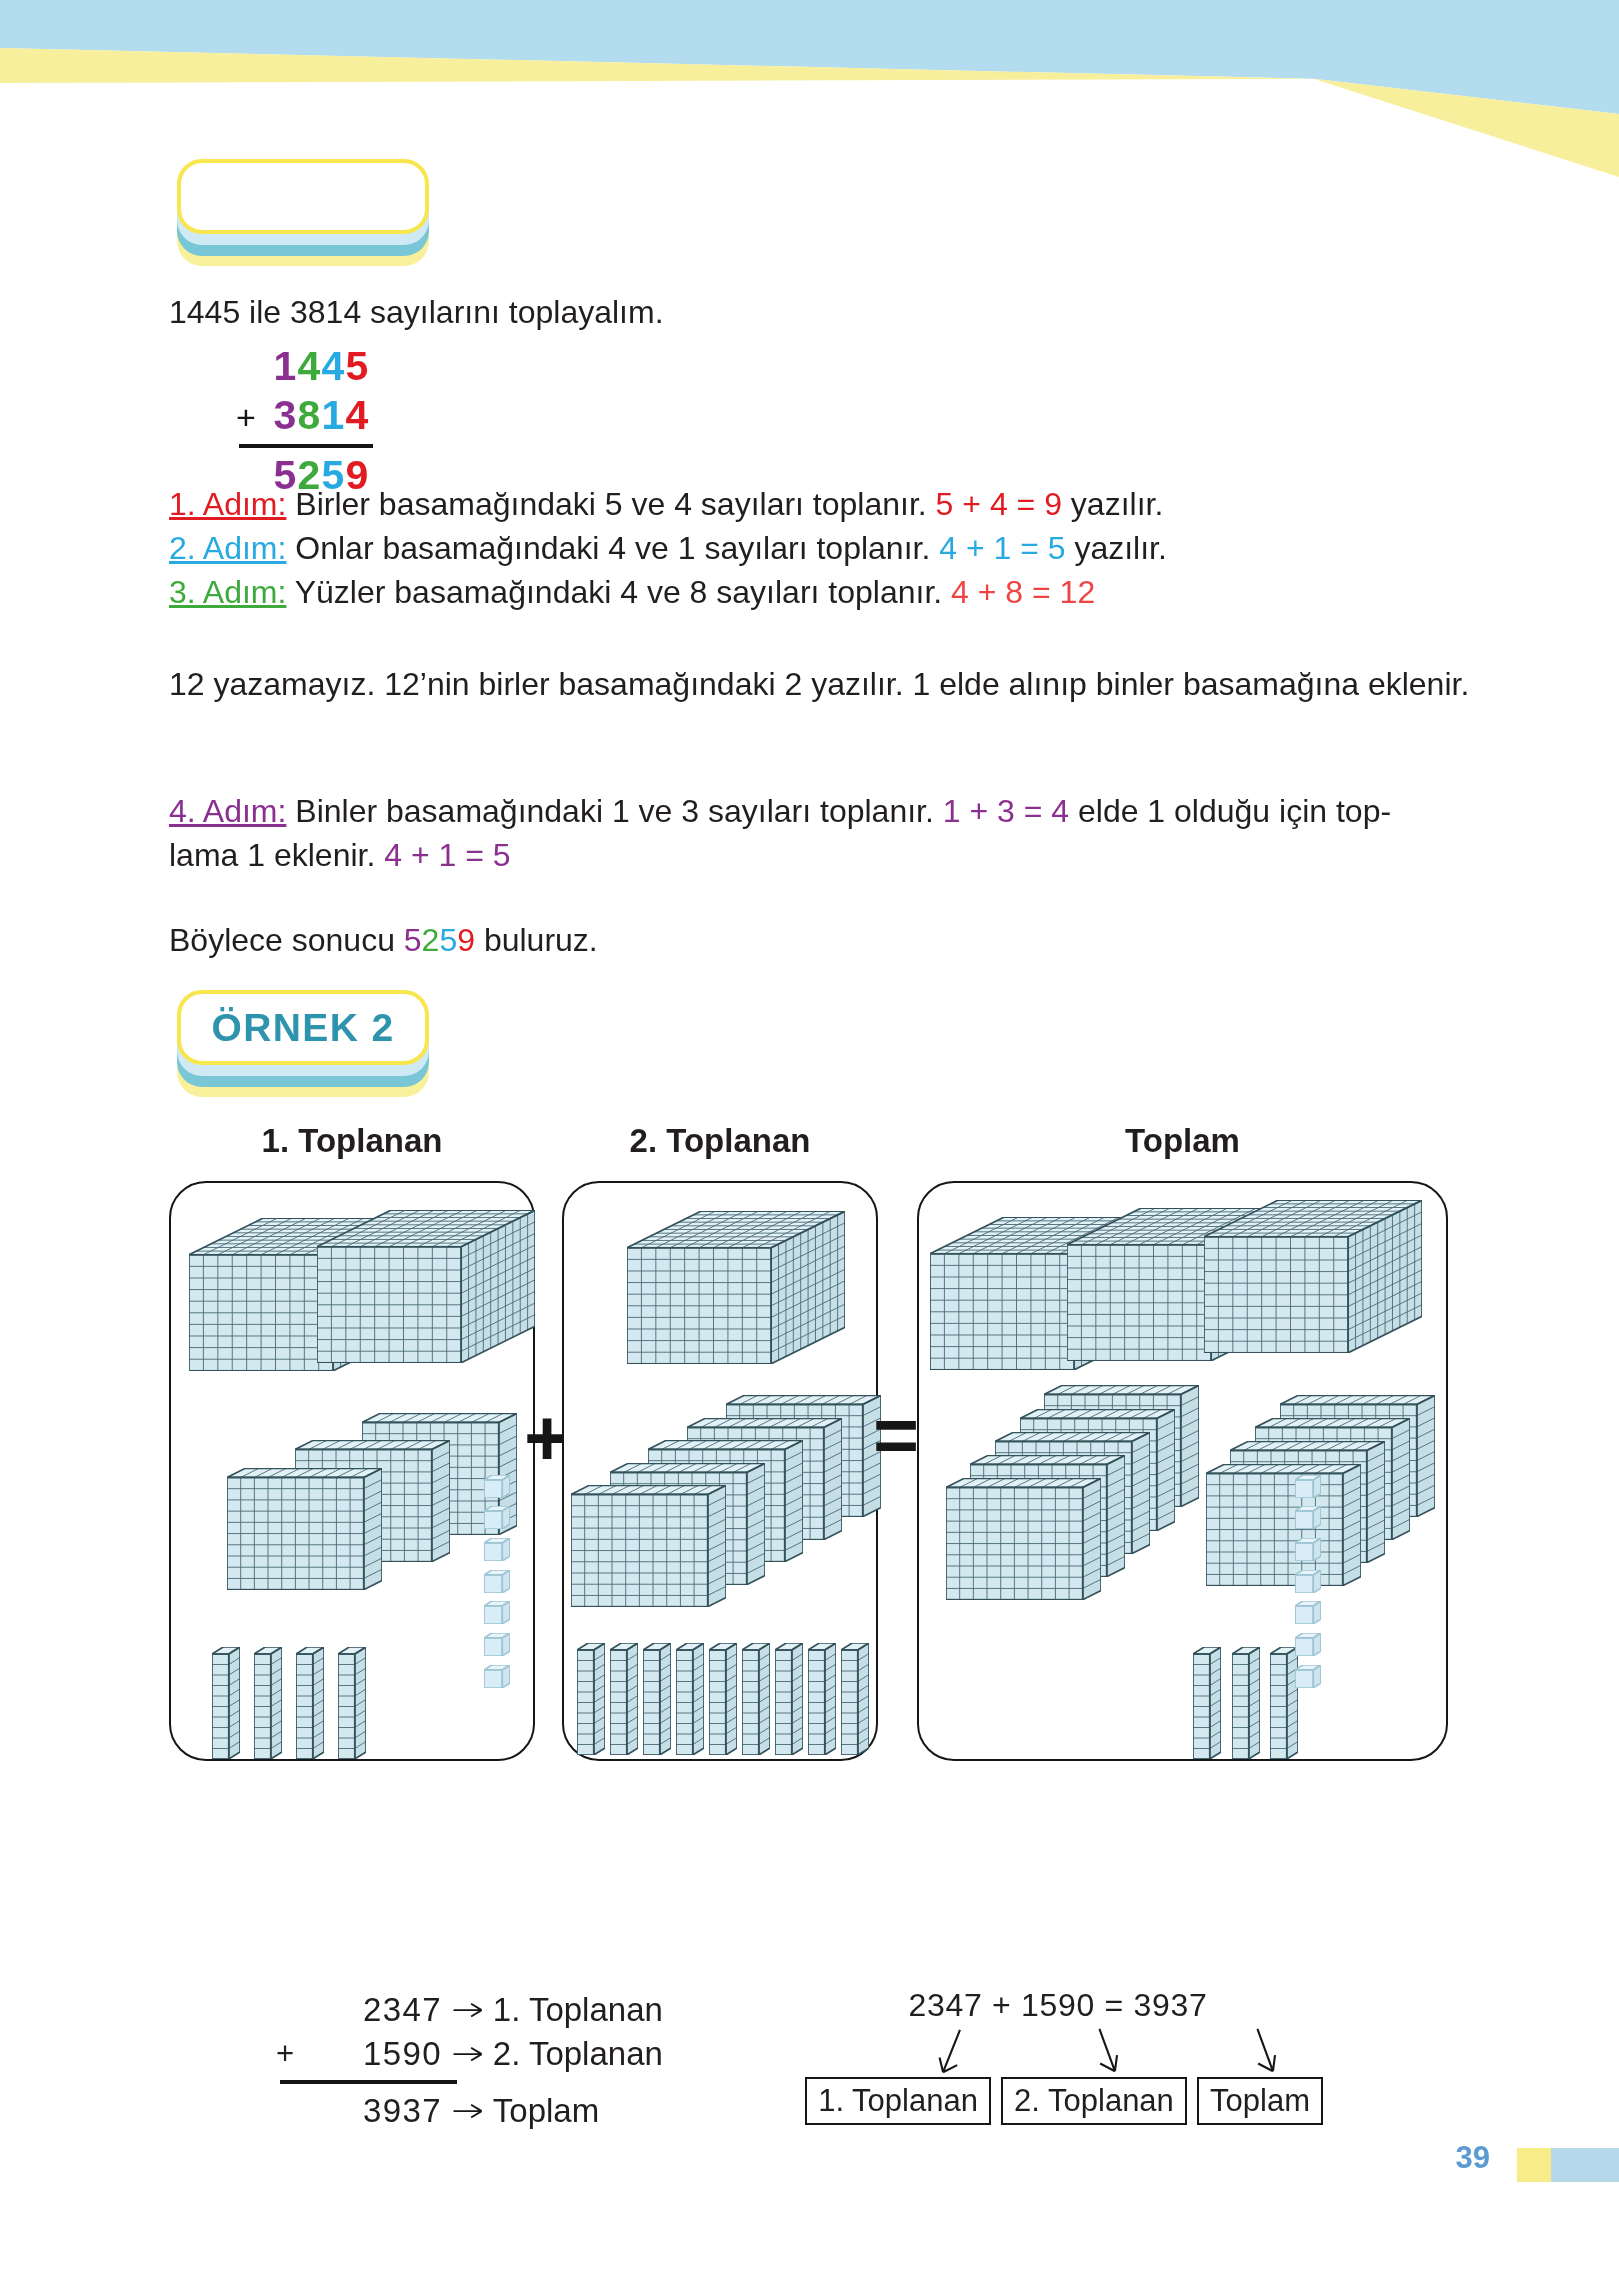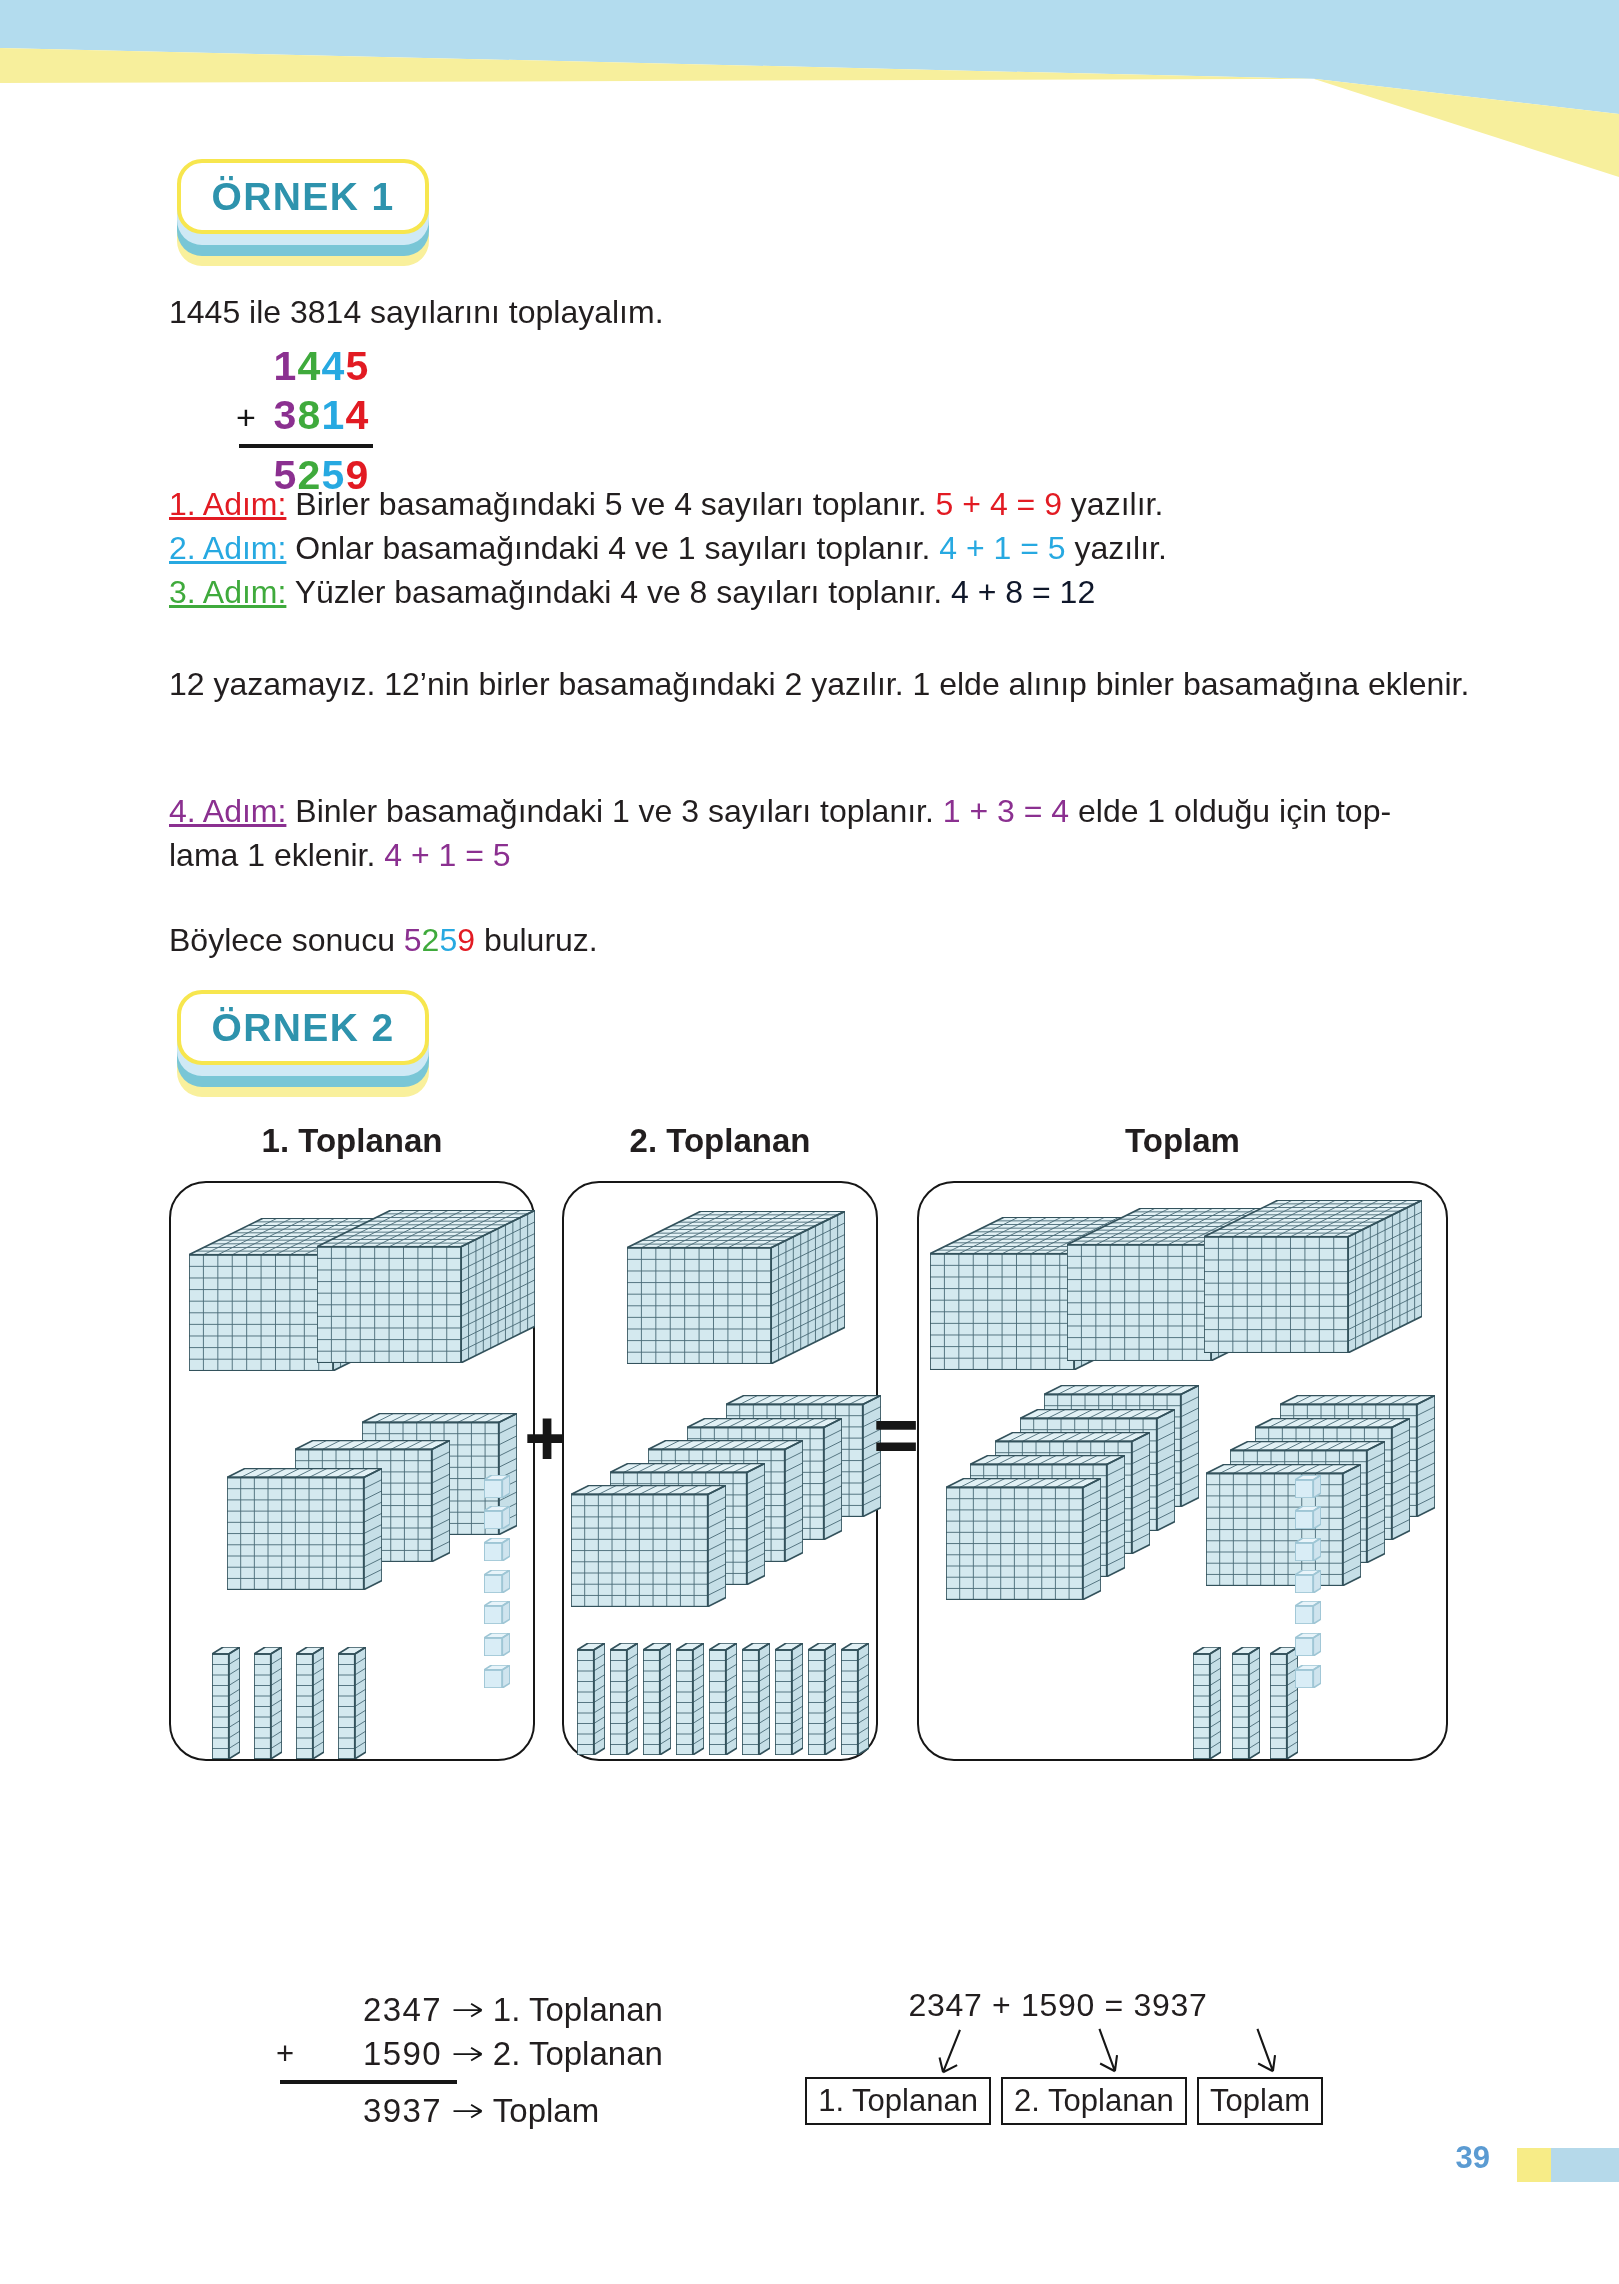--- a/index.html
+++ b/index.html
@@ -63,21 +63,20 @@
     <polygon points="0,0 2304,0 2304,162 1868,112 0,68" fill="#b3dcee"></polygon>
     <polygon points="0,68 1868,112 0,118" fill="#f7ef9c"></polygon>
     <polygon points="1868,112 2304,162 2304,252" fill="#f7ef9c"></polygon>
   </svg>
 
   <div class="abs badge" style="left:177px;top:159px;">
     <div class="layer l-yel"></div>
     <div class="layer l-teal"></div>
     <div class="layer l-blue"></div>
     <div class="layer l-main"></div>
-    <div class="label">ÖRNEK 1</div>
   </div>
 
   <div class="abs intro" style="left:169px;top:294px;">1445 ile 3814 sayılarını toplayalım.</div>
 
   <div class="abs" style="left:236px;top:343px;">
     <div class="add1-row">
       <span class="add1-op"></span>
       <span class="add1-digits"><span style="color: rgb(139, 48, 144);">1</span><span style="color: rgb(63, 170, 60);">4</span><span style="color: rgb(39, 169, 225);">4</span><span style="color: rgb(226, 27, 35);">5</span></span>
     </div>
     <div class="add1-row">
@@ -87,21 +86,21 @@
     <div class="add1-rule"></div>
     <div class="add1-row">
       <span class="add1-op"></span>
       <span class="add1-digits"><span style="color: rgb(139, 48, 144);">5</span><span style="color: rgb(63, 170, 60);">2</span><span style="color: rgb(39, 169, 225);">5</span><span style="color: rgb(226, 27, 35);">9</span></span>
     </div>
   </div>
 
   <div class="abs bodytext" style="left:169px;top:482px;">
     <div class="stepline"><span style="color: rgb(226, 27, 35); text-decoration: underline;">1. Adım:</span><span> Birler basamağındaki 5 ve 4 sayıları toplanır. </span><span style="color: rgb(226, 27, 35);">5 + 4 = 9</span><span> yazılır.</span></div>
     <div class="stepline"><span style="color: rgb(39, 169, 225); text-decoration: underline;">2. Adım:</span><span> Onlar basamağındaki 4 ve 1 sayıları toplanır. </span><span style="color: rgb(39, 169, 225);">4 + 1 = 5</span><span> yazılır.</span></div>
-    <div class="stepline"><span style="color: rgb(63, 170, 60); text-decoration: underline;">3. Adım:</span><span> Yüzler basamağındaki 4 ve 8 sayıları toplanır. </span><span style="color: #0f172a; text-align: center;">4 + 8 = 12</span></div>
+    <div class="stepline"><span style="color: rgb(63, 170, 60); text-decoration: underline;">3. Adım:</span><span> Yüzler basamağındaki 4 ve 8 sayıları toplanır. </span><span style="color: #ef4444; text-align: center;">4 + 8 = 12</span></div>
   </div>
 
   <div class="abs bodytext" style="left:169px;top:662px;width:1301px;">12 yazamayız. 12’nin birler basamağındaki 2 yazılır. 1 elde alınıp binler basamağına eklenir.</div>
 
   <div class="abs bodytext" style="left:169px;top:789px;">
     <div class="stepline"><span style="color: rgb(139, 48, 144); text-decoration: underline;">4. Adım:</span><span> Binler basamağındaki 1 ve 3 sayıları toplanır. </span><span style="color: rgb(139, 48, 144);">1 + 3 = 4</span><span> elde 1 olduğu için top-</span></div>
     <div class="stepline"><span>lama 1 eklenir. </span><span style="color: rgb(139, 48, 144);">4 + 1 = 5</span></div>
   </div>
 
   <div class="abs bodytext" style="left:169px;top:918px;text-align:center;"><span>Böylece sonucu </span><span style="color: rgb(139, 48, 144);">5</span><span style="color: rgb(63, 170, 60);">2</span><span style="color: rgb(39, 169, 225);">5</span><span style="color: rgb(226, 27, 35);">9</span><span> buluruz.</span></div>

